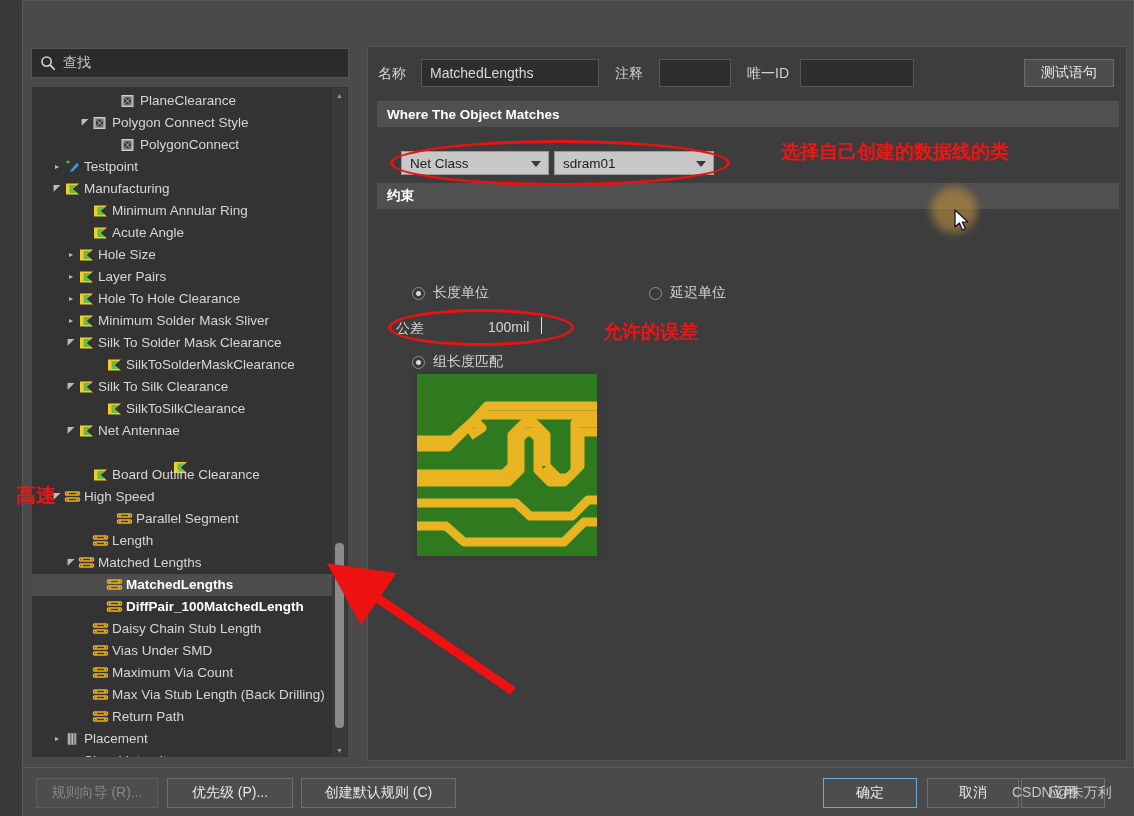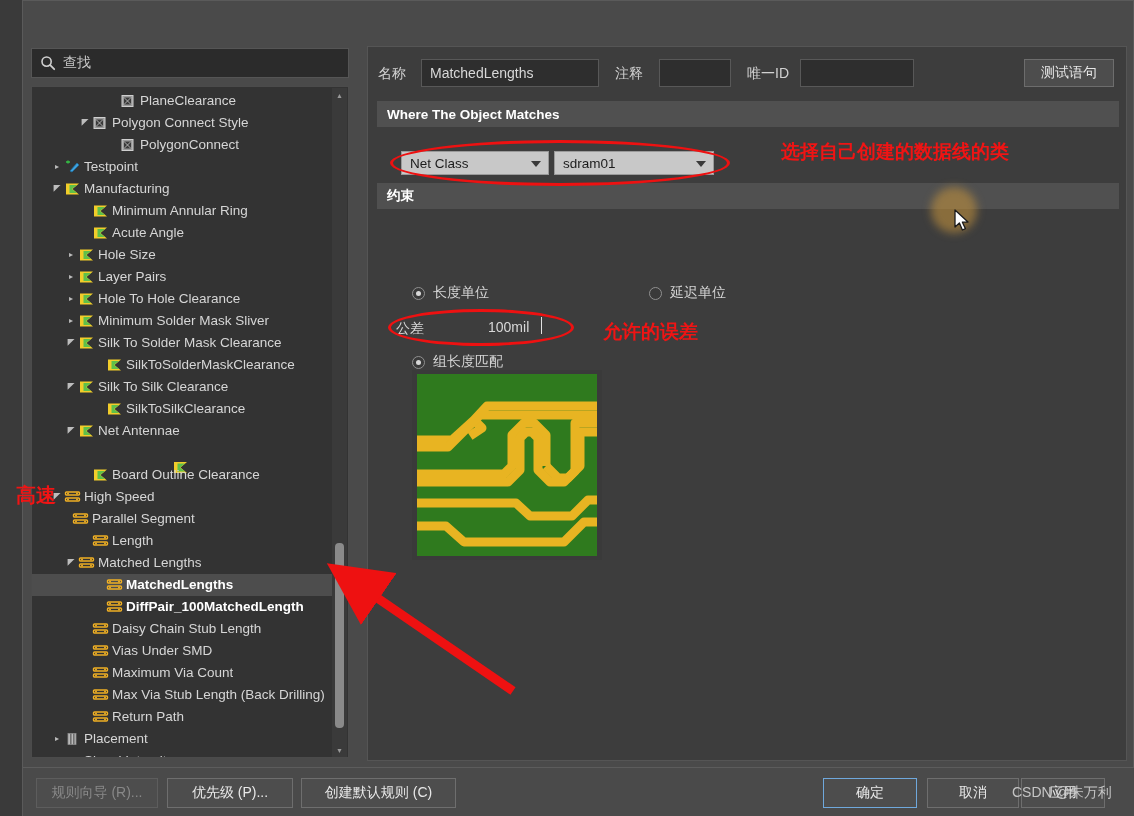--- a/index.html
+++ b/index.html
@@ -364,21 +364,21 @@
             <svg viewBox="0 0 17 14" width="17" height="14" class="ticon">
               <rect x="1.5" y="2" width="14" height="3" rx="1" fill="none" stroke="#f0b024" stroke-width="1.4"></rect>
               <rect x="1.5" y="8" width="14" height="3" rx="1" fill="none" stroke="#f0b024" stroke-width="1.4"></rect>
               <circle cx="4" cy="3.5" r="1" fill="#f0b024"></circle>
               <circle cx="13" cy="3.5" r="1" fill="#f0b024"></circle>
               <circle cx="4" cy="9.5" r="1" fill="#f0b024"></circle>
               <circle cx="13" cy="9.5" r="1" fill="#f0b024"></circle>
             </svg>
             <span class="tlabel">High Speed</span>
           </div>
-          <div class="trow" style="padding-left: 26px; top: 421px; position: absolute; width: 300px;">
+          <div class="trow" style="padding-left: 70px; top: 421px; position: absolute; width: 300px;">
             <span class="exp"></span>
             <svg viewBox="0 0 17 14" width="17" height="14" class="ticon">
               <rect x="1.5" y="2" width="14" height="3" rx="1" fill="none" stroke="#f0b024" stroke-width="1.4"></rect>
               <rect x="1.5" y="8" width="14" height="3" rx="1" fill="none" stroke="#f0b024" stroke-width="1.4"></rect>
               <circle cx="4" cy="3.5" r="1" fill="#f0b024"></circle>
               <circle cx="13" cy="3.5" r="1" fill="#f0b024"></circle>
               <circle cx="4" cy="9.5" r="1" fill="#f0b024"></circle>
               <circle cx="13" cy="9.5" r="1" fill="#f0b024"></circle>
             </svg>
             <span class="tlabel">Parallel Segment</span>

